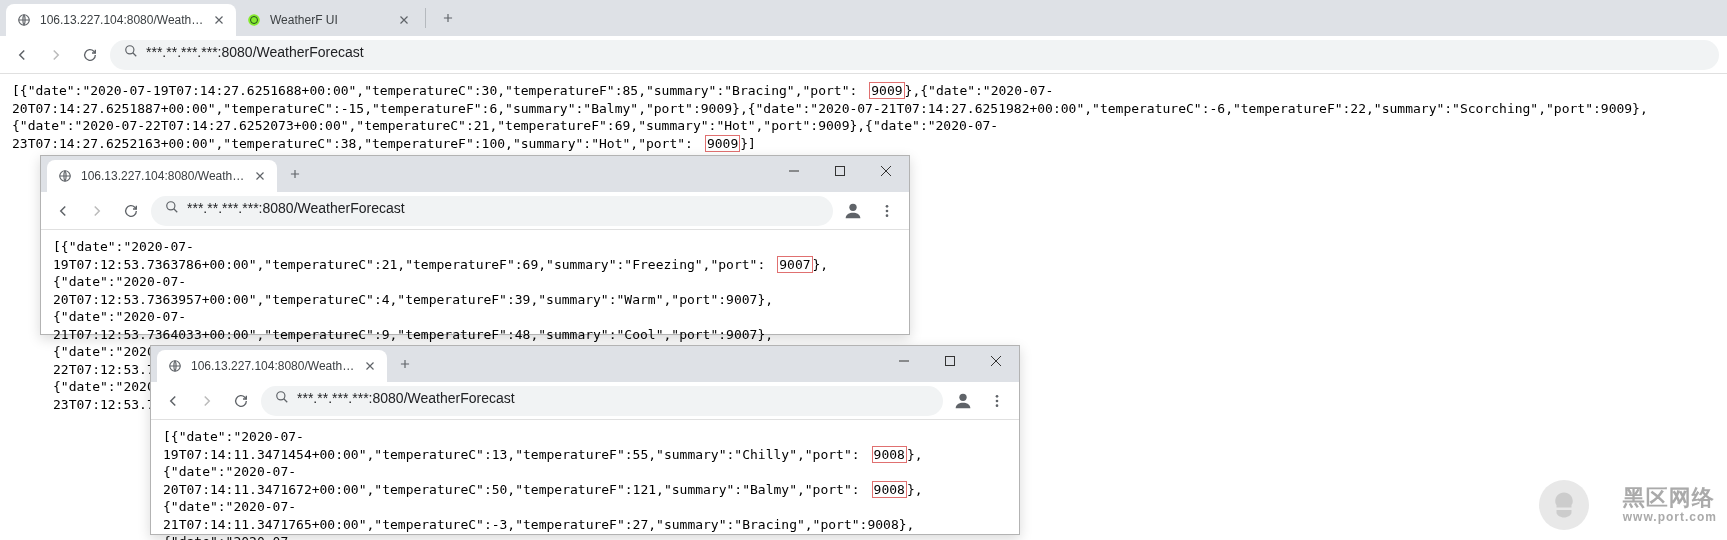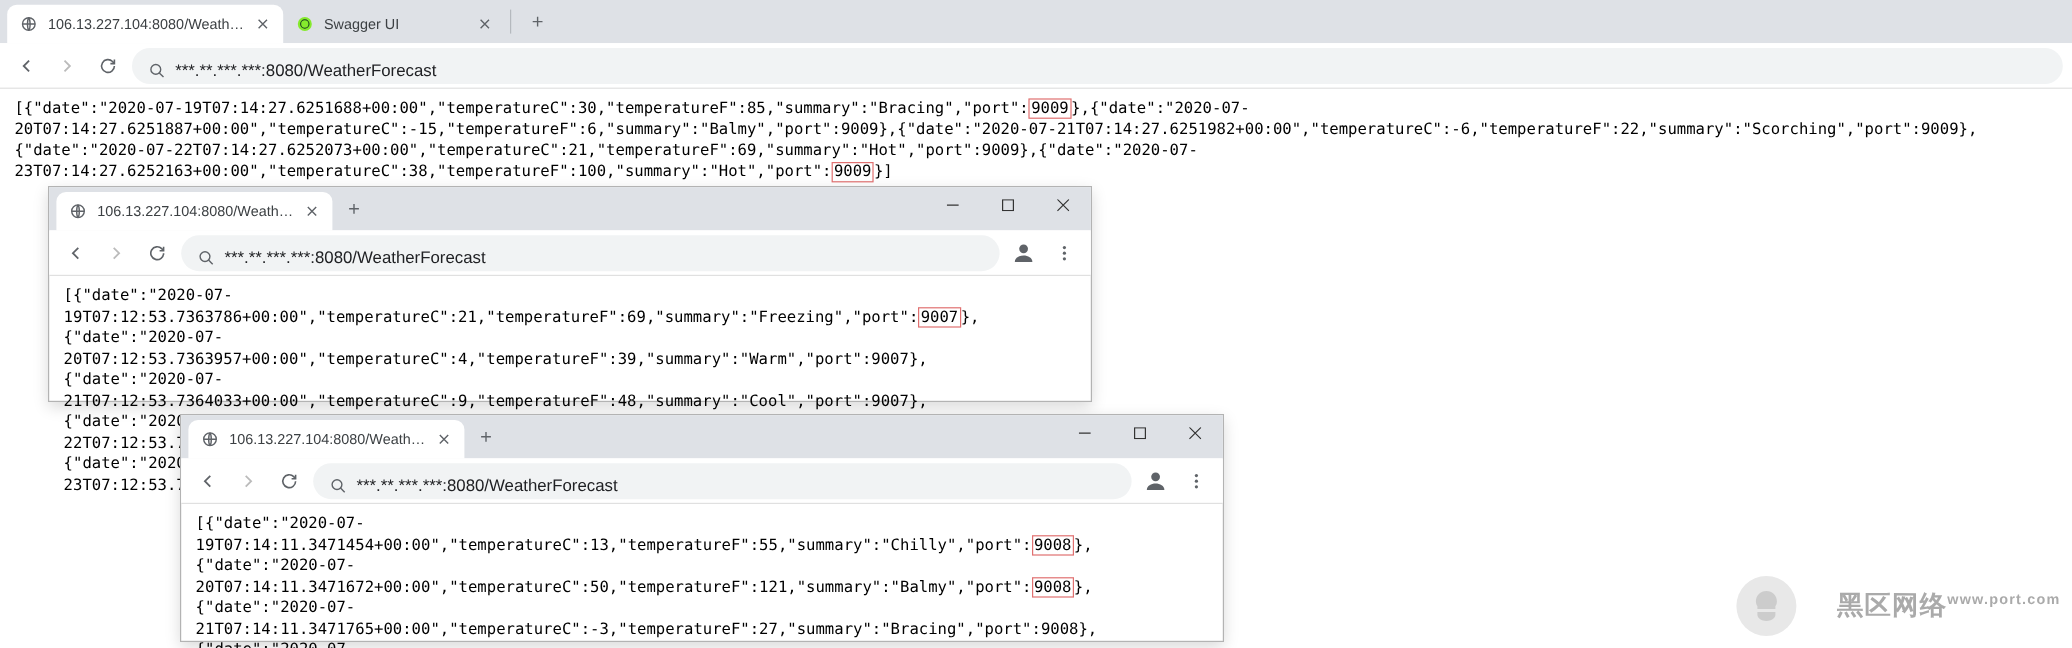--- a/index.html
+++ b/index.html
@@ -18,32 +18,32 @@
   .tab-close { width: 14px; height: 14px; display: inline-flex; align-items: center; justify-content: center; color: #5f6368; cursor: pointer; }
   .newtab { width: 28px; height: 28px; display: flex; align-items: center; justify-content: center; color: #5f6368; margin-left: 4px; align-self: center; }
   
   .window-controls { display: flex; align-items: center; height: 30px; align-self: flex-start; }
   .win-btn { width: 46px; height: 30px; display: flex; align-items: center; justify-content: center; color: #333; }
   .win-btn svg { width: 10px; height: 10px; }
   
   .toolbar { display: flex; align-items: center; gap: 6px; padding: 4px 8px; background: #fff; border-bottom: 1px solid #e0e0e0; height: 38px; }
   .nav-btn { width: 28px; height: 28px; display: flex; align-items: center; justify-content: center; color: #5f6368; border-radius: 50%; }
   .nav-btn.disabled { color: #bbb; }
-  .omnibox { flex: 1; display: flex; align-items: flex-end; gap: 8px; background: #f1f3f4; border-radius: 16px; padding: 4px 14px; height: 30px; }
+  .omnibox { flex: 1; display: flex; align-items: flex-start; gap: 8px; background: #f1f3f4; border-radius: 16px; padding: 4px 14px; height: 30px; }
   .omnibox-text { font-size: 14px; color: #202124; flex: 1; }
   .avatar { width: 28px; height: 28px; border-radius: 50%; display: flex; align-items: center; justify-content: center; color: #5f6368; }
   .menu-dots { width: 28px; height: 28px; display: flex; align-items: center; justify-content: center; color: #5f6368; }
   
   .content { padding: 8px 12px; font-family: "SimSun","NSimSun",monospace; font-size: 13px; line-height: 1.35; color: #000; white-space: normal; word-wrap: break-word; }
   
-  .hl { border: 1px solid #e07070; padding: 0 1px; }
+  .hl { border: 1px solid #e07070; padding: 0 1px; margin-left: 12px; }
   
   .watermark { position: absolute; right: 10px; bottom: 10px; display: flex; align-items: center; gap: 10px; color: #aaa; font-weight: bold; }
   .wm-icon { width: 50px; height: 50px; border-radius: 50%; background: #e8e8e8; display:flex; align-items:center; justify-content:center; }
-  .wm-text { display:flex; flex-direction:row; line-height:1.1;margin-left:24px; }
+  .wm-text { display:flex; flex-direction:column; line-height:1.1;margin-left:24px; }
   .wm-main { font-size: 22px; letter-spacing: 1px; }
   .wm-sub { font-size: 12px; letter-spacing: 1px; }
 </style>
 </head>
 <body>
 
 <div class="browser main">
   <div class="titlebar-row">
     <div class="tab-strip">
       <div class="tab">
@@ -60,21 +60,21 @@
             </svg>
           </span>
       </div>
       <div class="tab inactive">
         <span class="favicon">
             <svg viewBox="0 0 24 24">
               <circle cx="12" cy="12" r="10" fill="#85ea2d"></circle>
               <circle cx="12" cy="12" r="6" fill="none" stroke="#173a1f" stroke-width="1.5"></circle>
             </svg>
           </span>
-        <span class="tab-title">Swagger UI</span>
+        <span class="tab-title">WeatherF UI</span>
         <span class="tab-close">
             <svg viewBox="0 0 24 24" stroke="#5f6368" stroke-width="2">
               <path d="M6 6l12 12M18 6L6 18"></path>
             </svg>
           </span>
       </div>
       <span style="width:1px;height:20px;background:#b5b9be;align-self:center;margin:0 4px"></span>
       <div class="newtab">
           <svg width="14" height="14" viewBox="0 0 24 24" stroke="#5f6368" stroke-width="2">
             <path d="M12 5v14M5 12h14"></path>

